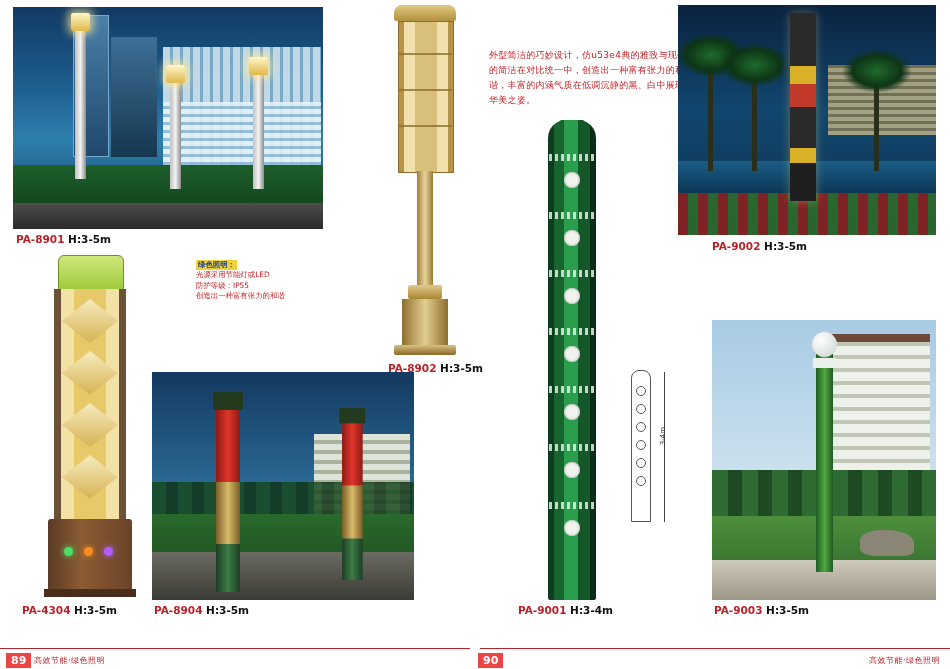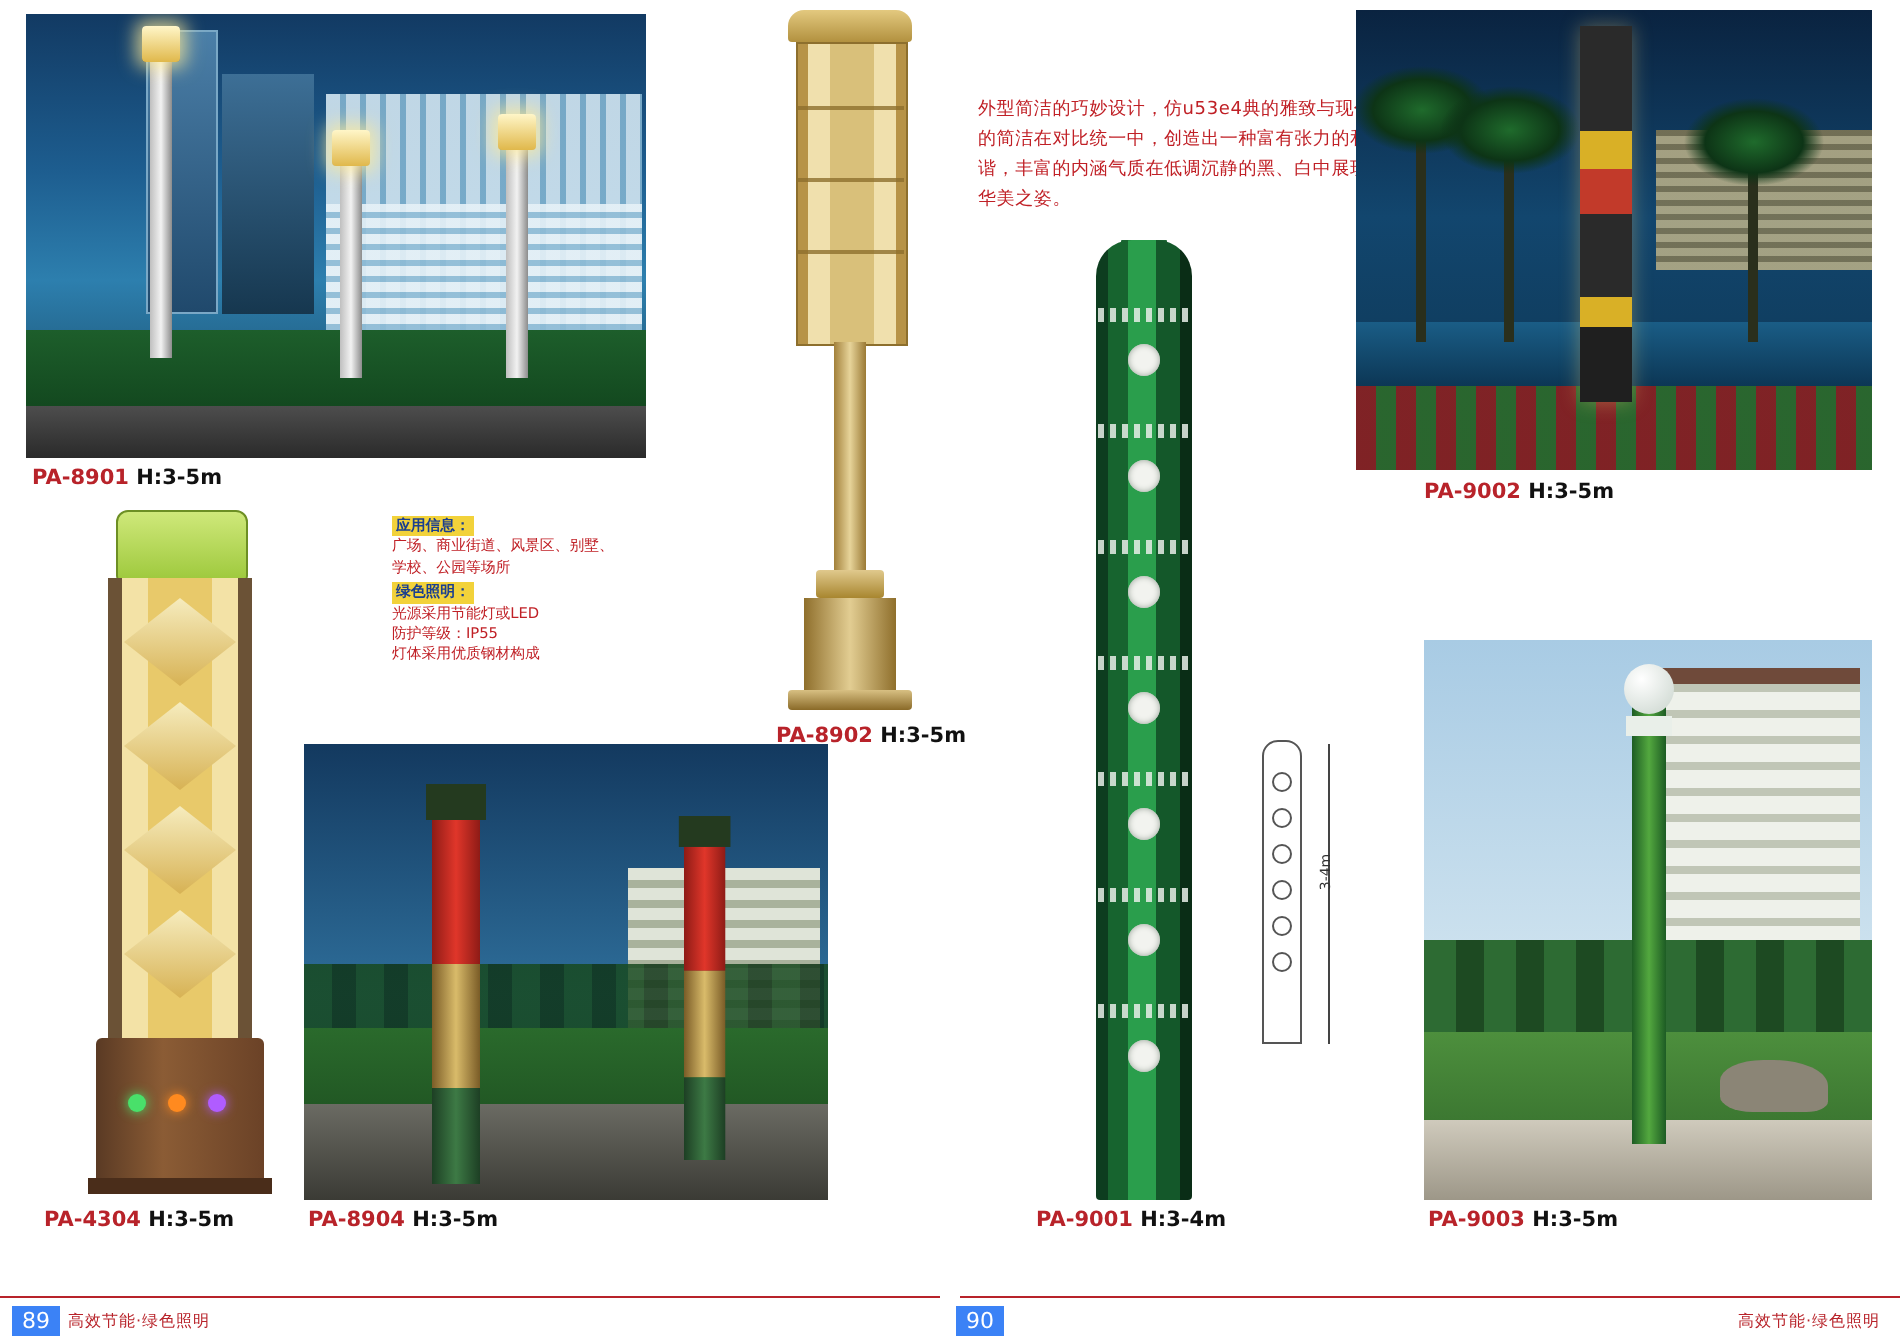--- a/index.html
+++ b/index.html
@@ -11,21 +11,21 @@
   
   .photo{position:absolute;overflow:hidden;background:#0b1622;}
 
   .caption{position:absolute;font-size:10.5px;font-weight:bold;color:#111;white-space:nowrap;}
   .caption .code{color:#b8232a;font-weight:bold;}
 
   
   .footbar{position:absolute;bottom:0;left:0;width:950px;height:22px;}
   .foot-left{position:absolute;left:0;bottom:0;width:470px;height:20px;border-top:1px solid #b8232a;}
   .foot-right{position:absolute;right:0;bottom:0;width:470px;height:20px;border-top:1px solid #b8232a;}
-  .pnum{position:absolute;bottom:1px;font-size:11px;font-weight:normal;color:#fff;background:#3b82f6;
+  .pnum{position:absolute;bottom:1px;font-size:11px;font-weight:bold;color:#fff;background:#ef4444;
         padding:1px 5px;}
   .foot-cn{position:absolute;bottom:3px;font-size:8px;color:#b8232a;letter-spacing:.5px;}
 
   
   .redtext{position:absolute;color:#c02026;font-size:9px;line-height:15px;letter-spacing:.3px;}
   .spec{position:absolute;font-size:7.4px;line-height:10.4px;color:#1b3f8f;}
   .spec .hd{background:#f2d23a;color:#1b3f8f;font-weight:bold;display:inline-block;padding:0 2px;}
   .spec .bd{color:#c02026;display:block;}
 
   
@@ -205,30 +205,25 @@
     <div class="dot o"></div>
     <div class="dot v"></div>
     <div class="foot"></div>
   </div>
   <div class="caption" style="left:22px;top:604px;">
     <span class="code">PA-4304</span>
     <span>H:3-5m</span>
   </div>
 
   <div class="spec" style="left:196px;top:258px;width:120px;">
-    <div>
-      <span class="hd">应用信息：</span>
-      <span class="bd">广场、商业街道、风景区、别墅、</span>
-      <span class="bd">学校、公园等场所</span>
-    </div>
     <div style="margin-top:2px;">
       <span class="hd">绿色照明：</span>
       <span class="bd">光源采用节能灯或LED</span>
       <span class="bd">防护等级：IP55</span>
-      <span class="bd">灯体采用优质钢材构成</span>
+      <span class="bd">创造出一种富有张力的和谐</span>
     </div>
   </div>
 
   <div class="redtext" style="left:489px;top:48px;width:200px;">外型简洁的巧妙设计，仿u53e4典的雅致与现代的简洁在对比统一中，创造出一种富有张力的和谐，丰富的内涵气质在低调沉静的黑、白中展现华美之姿。</div>
 
   <div id="p8902" class="photo" style="background:#fff;">
     <div class="cap"></div>
     <div class="lant"></div>
     <div class="rib" style="top:48px;"></div>
     <div class="rib" style="top:84px;"></div>

